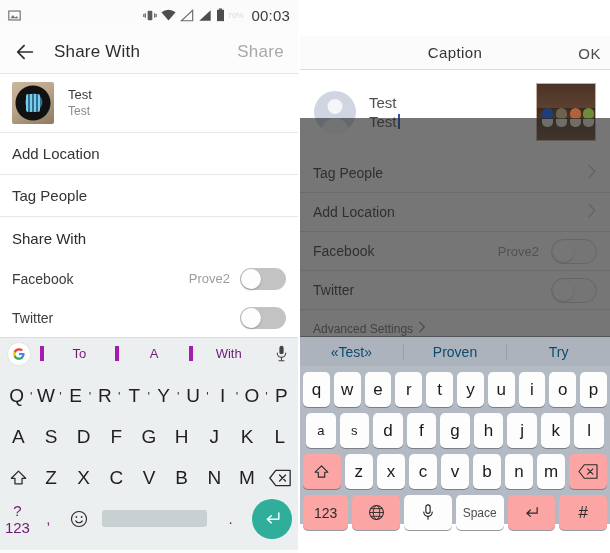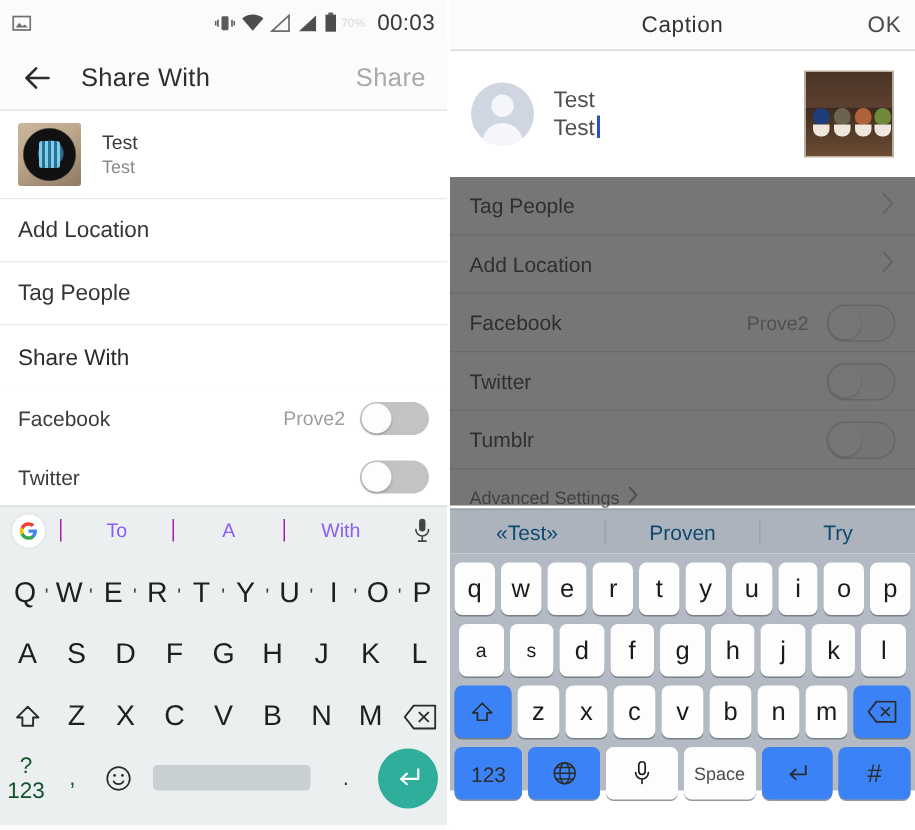--- a/index.html
+++ b/index.html
@@ -123,22 +123,22 @@
     border-top: 1px solid #dcdcdc;
   }
   .g-logo {
     width: 22px; height: 22px; border-radius: 50%;
     background: #fff; margin: 0 10px 0 8px; flex: 0 0 auto;
     display: flex; align-items: center; justify-content: center;
     box-shadow: 0 0 2px rgba(0,0,0,.12);
   }
   .g-item {
     flex: 1 1 0; text-align: center;
-    font-size: 13px; color: #8b5cf6;
-    border-left: 1px solid #a21caf;
+    font-size: 13px; color: #701a75;
+    border-left: 4px solid #a21caf;
   }
   .g-item:first-of-type { border-left: none; }
   .g-mic { width: 34px; display:flex; align-items:center; justify-content:center; }
 
   .akb {
     background: #eceff0;
     padding: 6px 2px 4px;
     height: 181px;
   }
   .akb-row {
@@ -149,21 +149,21 @@
     flex: 1 1 0; text-align: center;
     font-size: 19px; color: #1f1f1f;
     display: flex; align-items: center; justify-content: center;
     position: relative;
   }
   .akb-row.r1 .akey::after {
     content: "'"; position: absolute; right: -1px; top: 4px;
     font-size: 13px; color: #3c3c3c;
   }
   .akb-row.r1 .akey:last-child::after { content: ""; }
-  .akey.sym { font-size: 15px; color: #14532d; }
+  .akey.sym { font-size: 15px; color: #701a75; }
   .akey-space {
     flex: 3.4 1 0; height: 17px; border-radius: 3px;
     background: #c9d0d2; margin: 0 8px;
   }
   .akey-enter {
     width: 40px; height: 40px; border-radius: 50%;
     background: #2eae9b; color: #fff;
     display: flex; align-items: center; justify-content: center;
     flex: 0 0 auto; margin-left: 6px; margin-right: 4px;
   }
@@ -173,20 +173,21 @@
     position: relative;
     width: 310px; height: 553px;
     background: #fff;
     overflow: hidden;
   }
   .ios-topbar {
     height: 34px; background: #fbfbfb;
     border-bottom: 1px solid #dcdcdc;
     display: flex; align-items: center; justify-content: center;
     position: relative;
+    margin-top: 36px;
   }
   .ios-title { font-size: 15px; color: #343434; letter-spacing: .4px; }
   .ios-ok {
     position: absolute; right: 9px; top: 50%; transform: translateY(-50%);
     font-size: 15px; color: #4b4b4b; letter-spacing: .5px;
   }
 
   .cap-row {
     height: 84px; background: #fff;
     display: flex; align-items: center; padding: 0 14px;
@@ -267,21 +268,21 @@
   .ios-sugg .s:first-child { border-left: none; }
 
   .ikb { background: #b4bac3; padding: 5px 3px 4px; height: 158px; }
   .ikb-row { display: flex; justify-content: center; height: 37px; align-items: center; gap: 4px; margin-bottom: 4px; }
   .ikey {
     flex: 1 1 0; height: 35px; border-radius: 5px;
     background: #fdfdfd; box-shadow: 0 1px 0 rgba(90,95,105,.65);
     display: flex; align-items: center; justify-content: center;
     font-size: 17px; color: #1b1b1b;
   }
-  .ikey.dark { background: #3b82f6; color: #2b2b2b; box-shadow: 0 1px 0 rgba(80,85,95,.6); }
+  .ikey.dark { background: #fca5a5; color: #2b2b2b; box-shadow: 0 1px 0 rgba(80,85,95,.6); }
   .ikey.space { flex: 4 1 0; font-size: 12px; color: #4d4d4d; }
   .ikey.small { font-size: 13px; }
   .ikb-row.r2 { padding: 0 3px; }
   .ikb-row.r3 .ikey.dark { flex: 1.35 1 0; }
   .ikb-row.r4 .ikey { flex: 1 1 0; }
   .ikb-row.r4 .ikey.num { flex: .95 1 0; font-size: 14px; }
 </style>
 </head>
 <body>
 
@@ -511,28 +512,20 @@
         </div>
       </div>
       <div class="ios-row">
         <span>Twitter</span>
         <div class="right-wrap">
           <div class="ios-switch">
               <div class="knob"></div>
             </div>
         </div>
       </div>
-      <div class="ios-row">
-        <span>Tumblr</span>
-        <div class="right-wrap">
-          <div class="ios-switch">
-              <div class="knob"></div>
-            </div>
-        </div>
-      </div>
       <div class="adv-row">
         <span>Advanced Settings</span>
         <span class="chev">
           <svg width="8" height="12" viewBox="0 0 10 16">
               <path d="M2 1.5 L8 8 L2 14.5" fill="none" stroke="#8e8e8e" stroke-width="1.8" stroke-linecap="round" stroke-linejoin="round"></path>
             </svg>
         </span>
       </div>
     </div>
 

